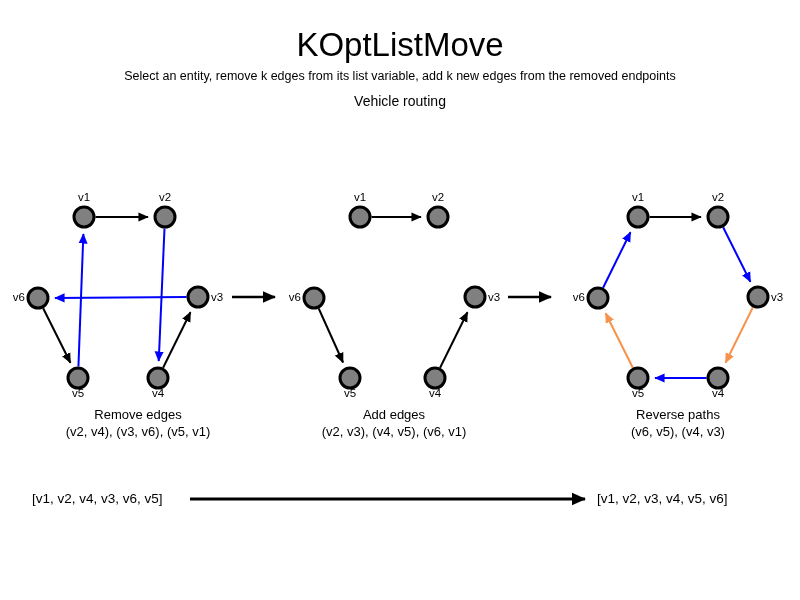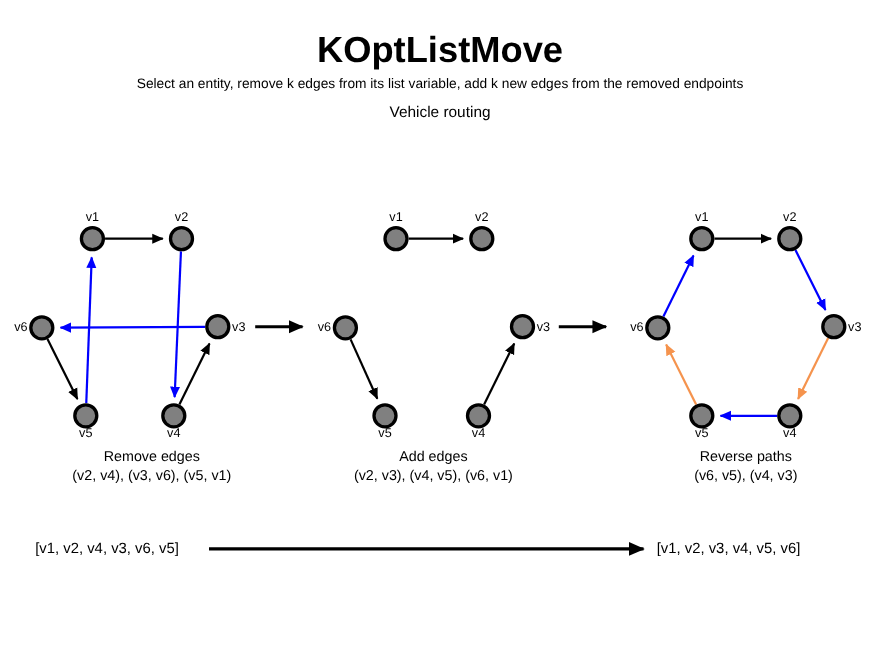--- a/index.html
+++ b/index.html
@@ -21,21 +21,21 @@
     width: 800px;
     height: 600px;
   }
   .title {
     position: absolute;
     left: 0;
     top: 26px;
     width: 800px;
     text-align: center;
     font-size: 33px;
-    font-weight: 700;
+    font-weight: 400;
     line-height: 38px;
     letter-spacing: 0px;
   }
   .subtitle {
     position: absolute;
     left: 0;
     top: 68px;
     width: 800px;
     text-align: center;
     font-size: 12.5px;

